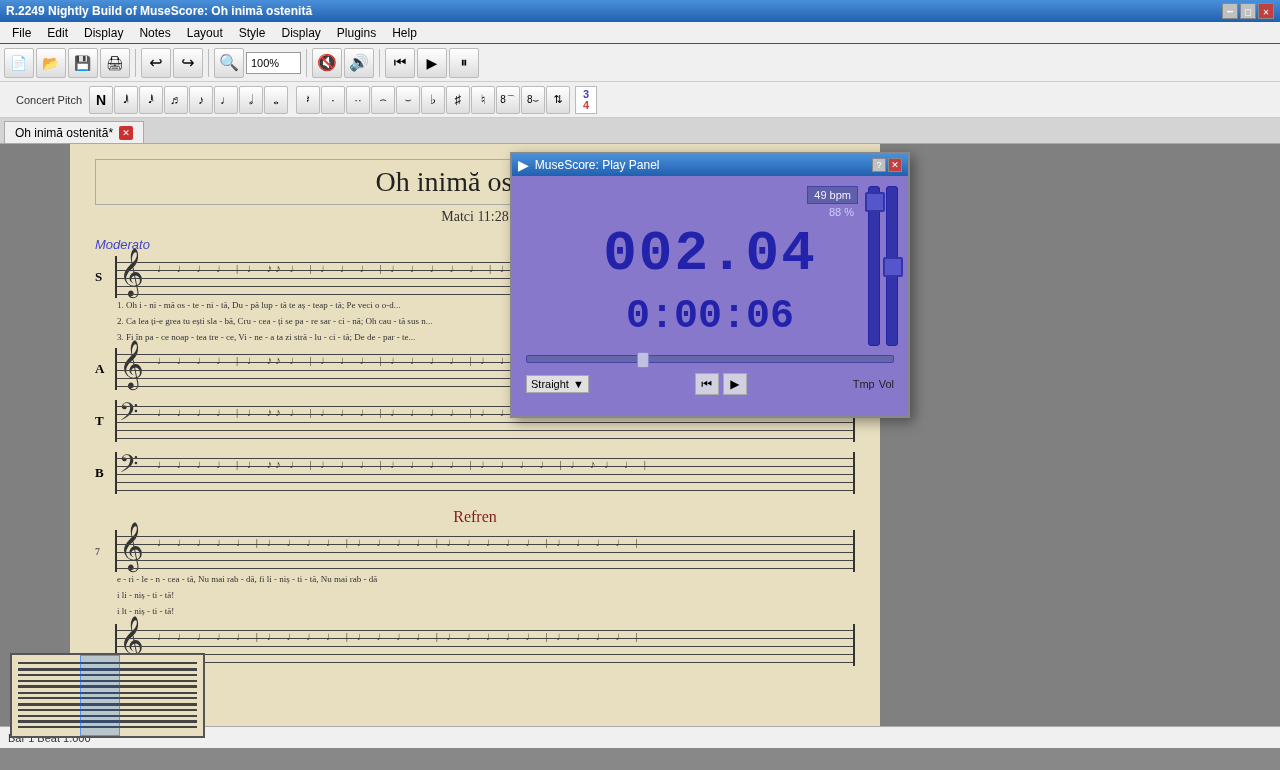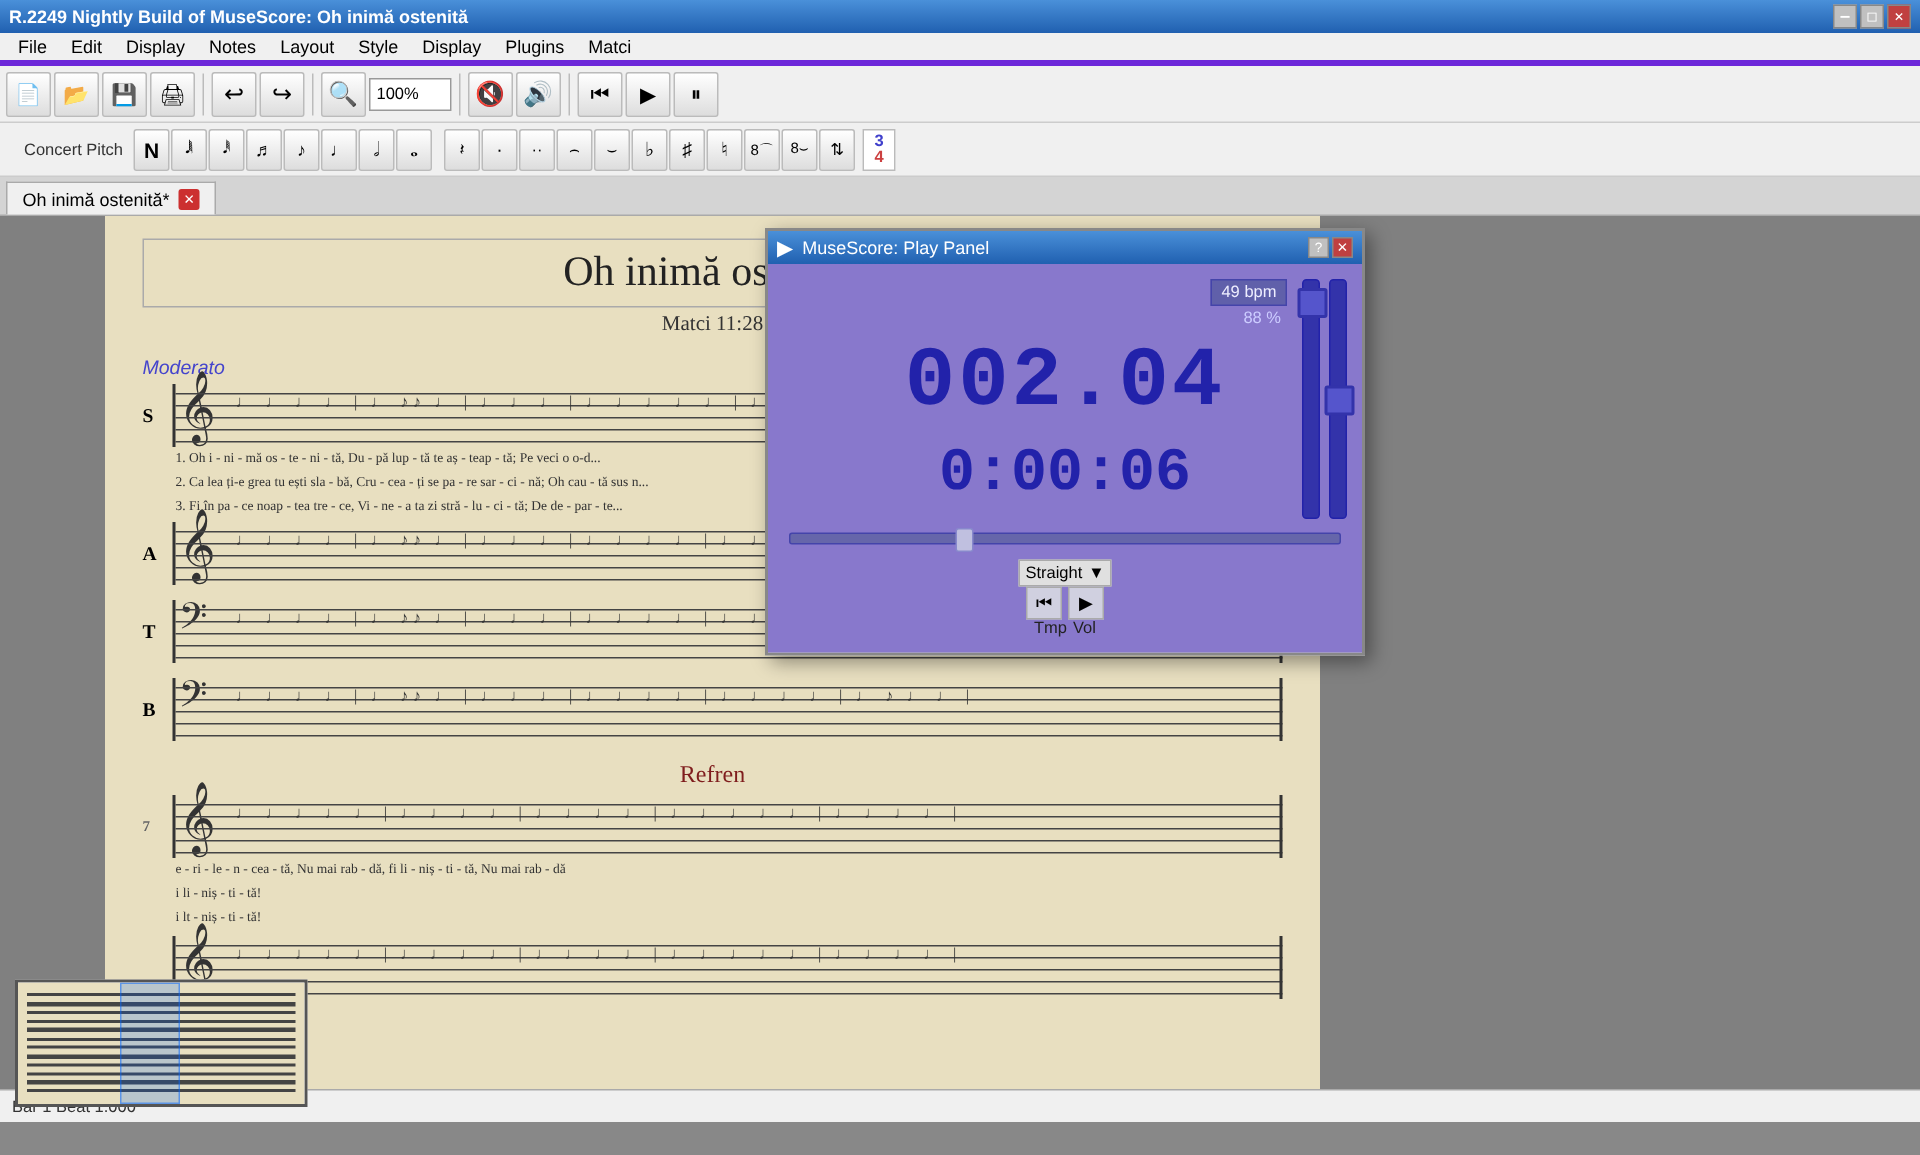--- a/index.html
+++ b/index.html
@@ -28,21 +28,21 @@
     .title-btn-max { background: #c0c0c0; }
     .title-btn-close { background: #c04040; color: white; }
     
     
     #menu-bar {
       background: #f0f0f0;
       height: 22px;
       display: flex;
       align-items: center;
       padding: 0 4px;
-      border-bottom: 4px solid #6d28d9;
+      border-bottom: 1px solid #6d28d9;
     }
     .menu-item {
       padding: 2px 8px;
       cursor: pointer;
       font-size: 12px;
       height: 100%;
       display: flex;
       align-items: center;
     }
     
@@ -299,21 +299,20 @@
     .v-slider-thumb.top { top: 5px; }
     .v-slider-thumb.mid { top: 70px; }
     
     
     .controls-row {
       display: flex;
       align-items: center;
       justify-content: space-between;
       width: 100%;
       padding: 0 4px;
-      flex-direction: column;
     }
     .straight-select {
       background: #e0e0e0;
       border: 1px solid #aaa;
       padding: 2px 4px;
       font-size: 11px;
       cursor: pointer;
       display: flex; align-items: center; gap: 4px;
     }
     .transport-btns { display: flex; gap: 4px; }
@@ -488,21 +487,21 @@
 
 <div id="menu-bar">
   <div class="menu-item">File</div>
   <div class="menu-item">Edit</div>
   <div class="menu-item">Display</div>
   <div class="menu-item">Notes</div>
   <div class="menu-item">Layout</div>
   <div class="menu-item">Style</div>
   <div class="menu-item">Display</div>
   <div class="menu-item">Plugins</div>
-  <div class="menu-item">Matci</div>
+  <div class="menu-item">Help</div>
 </div>
 
 <div id="toolbar">
   <div class="tb-btn">📄</div>
   <div class="tb-btn">📂</div>
   <div class="tb-btn">💾</div>
   <div class="tb-btn">🖨</div>
   <div class="tb-separator"></div>
   <div class="tb-btn" style="font-size:16px;">↩</div>
   <div class="tb-btn" style="font-size:16px;">↪</div>

